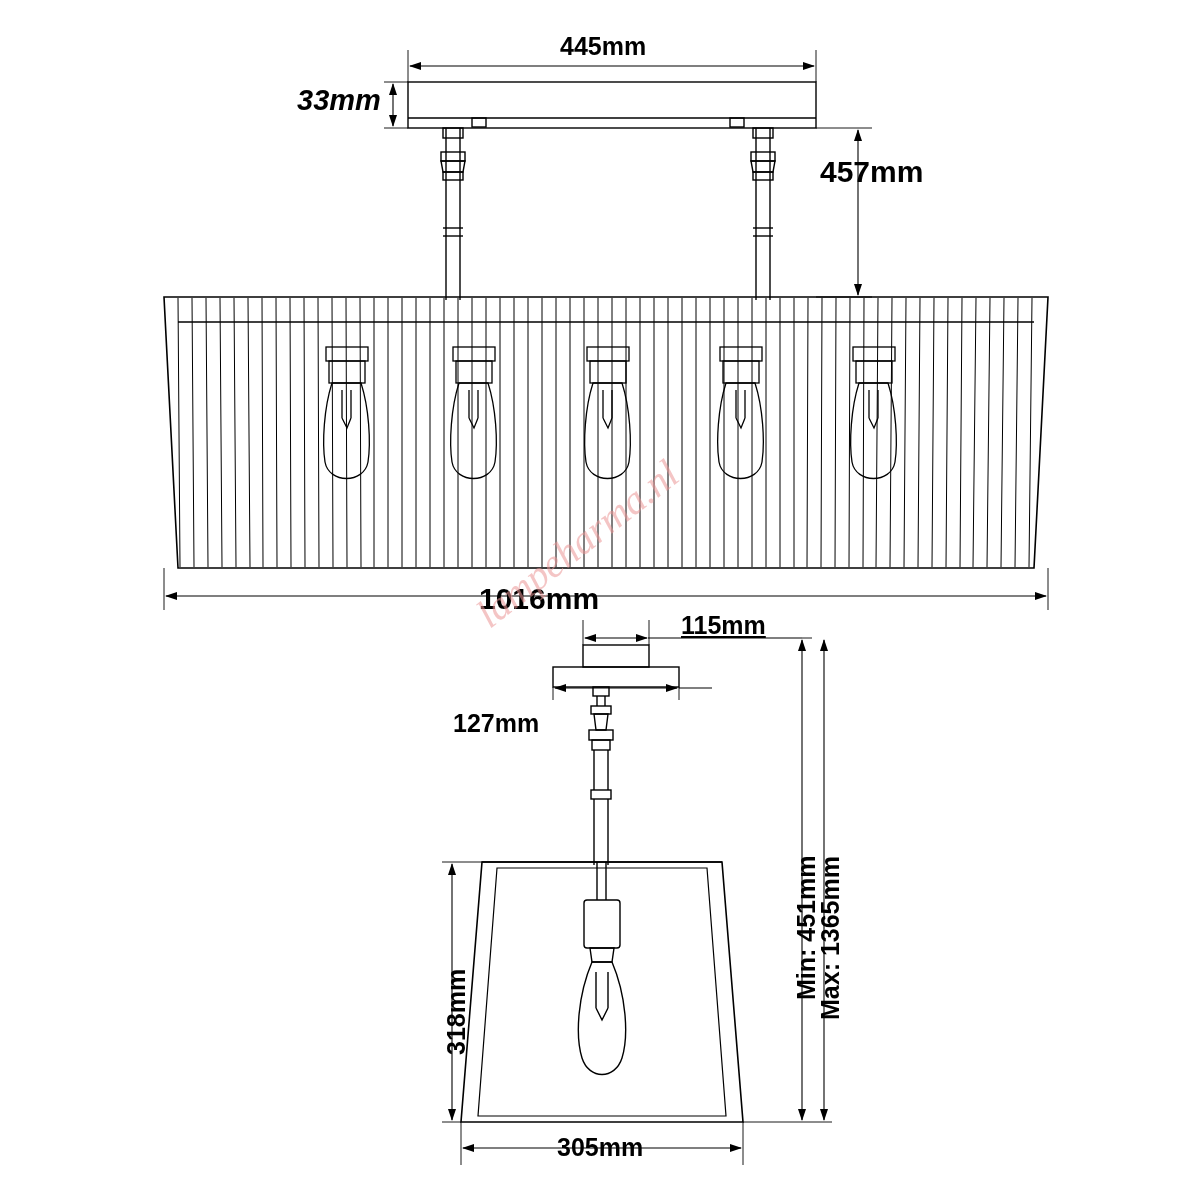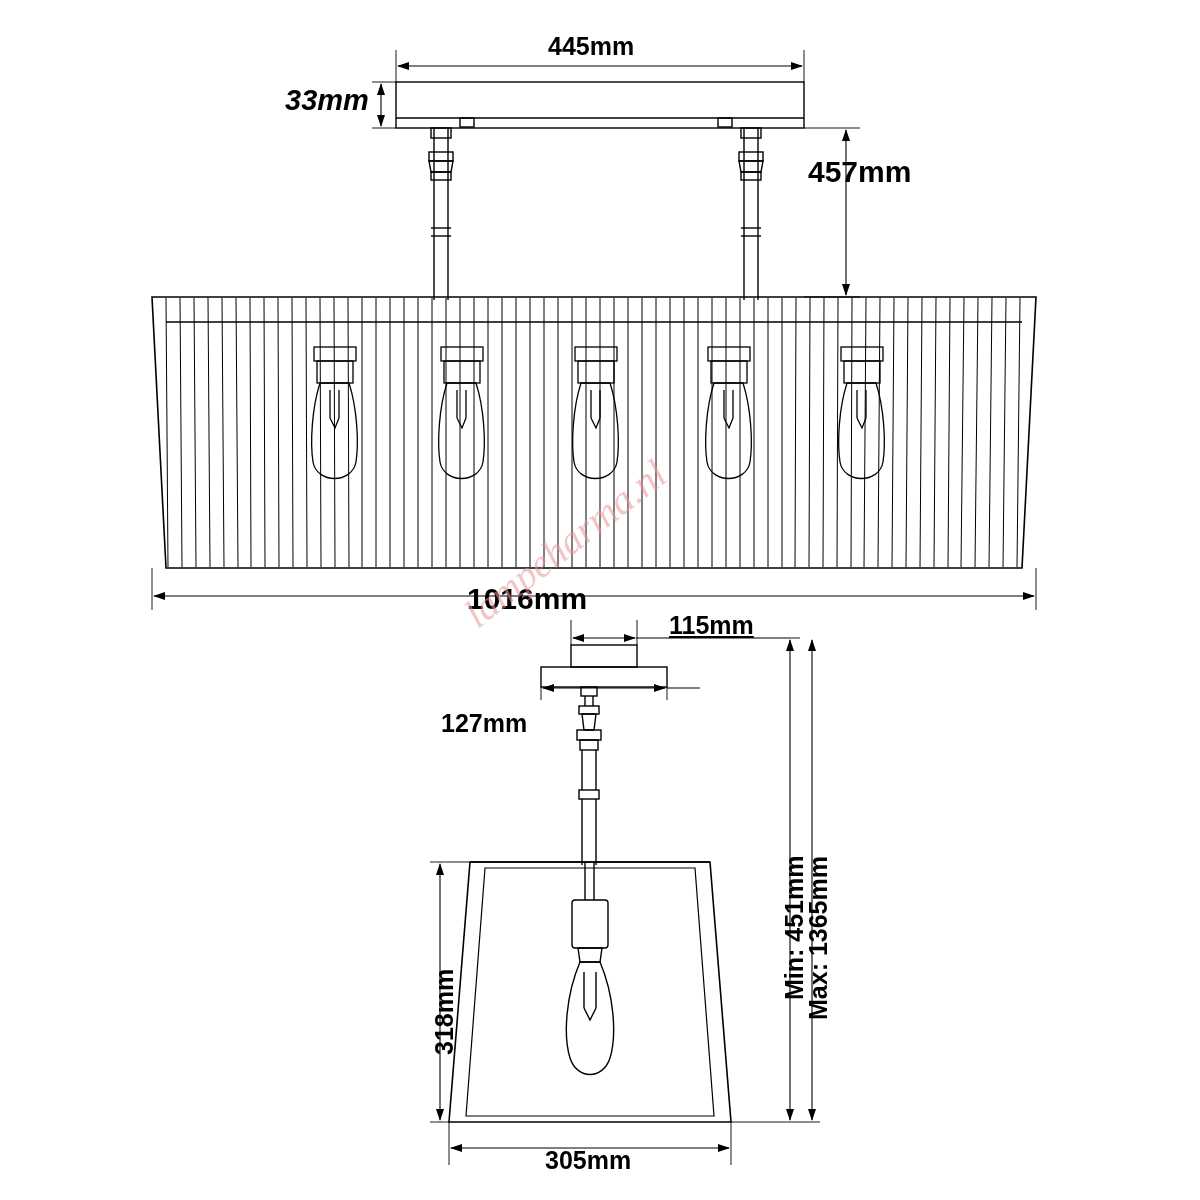--- a/index.html
+++ b/index.html
@@ -9,21 +9,21 @@
   }
   body {
     width: 1200px;
     height: 1200px;
     font-family: "Liberation Sans", sans-serif;
     position: relative;
     overflow: hidden;
   }
   #stage {
     position: absolute;
-    left: 0; top: 0;
+    left: 12px; top: 0;
     width: 980px;
     height: 1200px;
   }
   svg.drawing {
     position: absolute;
     left: 0; top: 0;
     width: 1200px;
     height: 1200px;
   }
   .dim-label {
@@ -278,21 +278,21 @@
   <div class="dim-label" style="left:808px; top:157px; font-size:30px;">457mm</div>
 
   <div class="dim-label" style="left:467px; top:584px; font-size:30px;">1016mm</div>
 
   <div class="dim-label" style="left:669px; top:613px; font-size:25px;text-decoration:underline;">115mm</div>
 
   <div class="dim-label" style="left:441px; top:694px; font-size:25px;margin-top:17px;">127mm</div>
 
   <div class="dim-label rot" style="left:432px; top:1055px; font-size:25px; transform: rotate(-90deg);">318mm</div>
 
-  <div class="dim-label" style="left:545px; top:1135px; font-size:25px;margin-top:13px;">305mm</div>
+  <div class="dim-label" style="left:545px; top:1135px; font-size:25px;">305mm</div>
 
   <div class="dim-label rot" style="left:782px; top:1000px; font-size:25px; transform: rotate(-90deg);">Min: 451mm</div>
 
   <div class="dim-label rot" style="left:806px; top:1020px; font-size:25px; transform: rotate(-90deg);">Max: 1365mm</div>
 
   <div class="watermark">lampeharma.nl</div>
 
 </div>
 
 </body></html>

